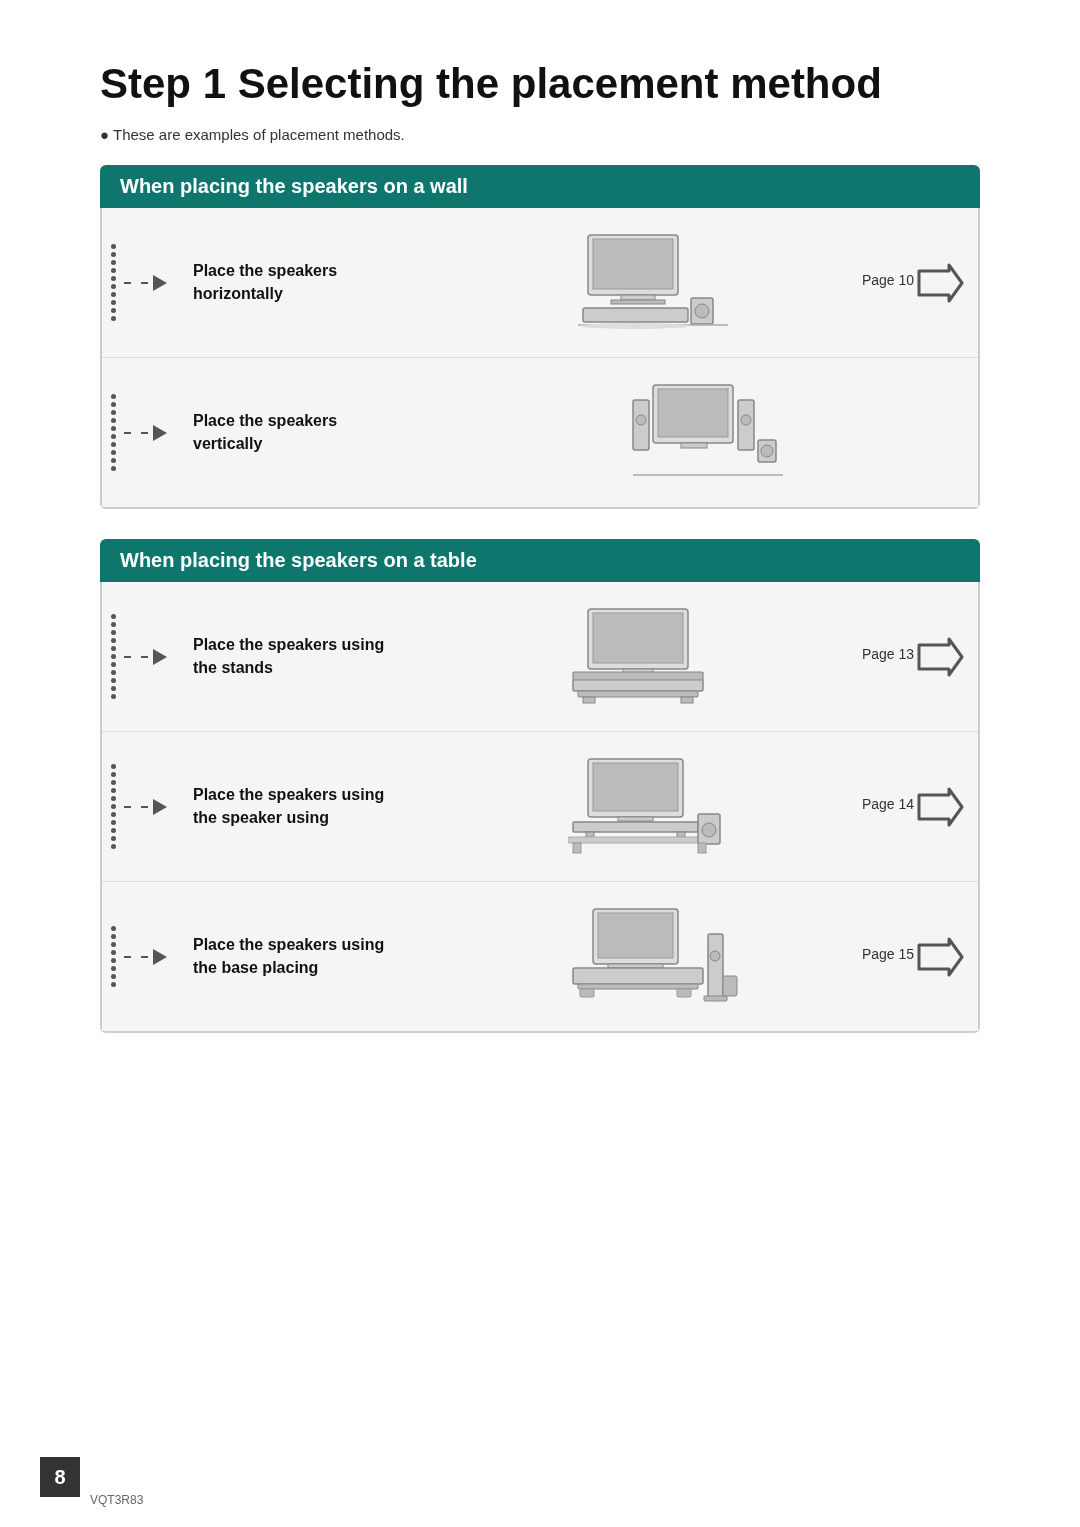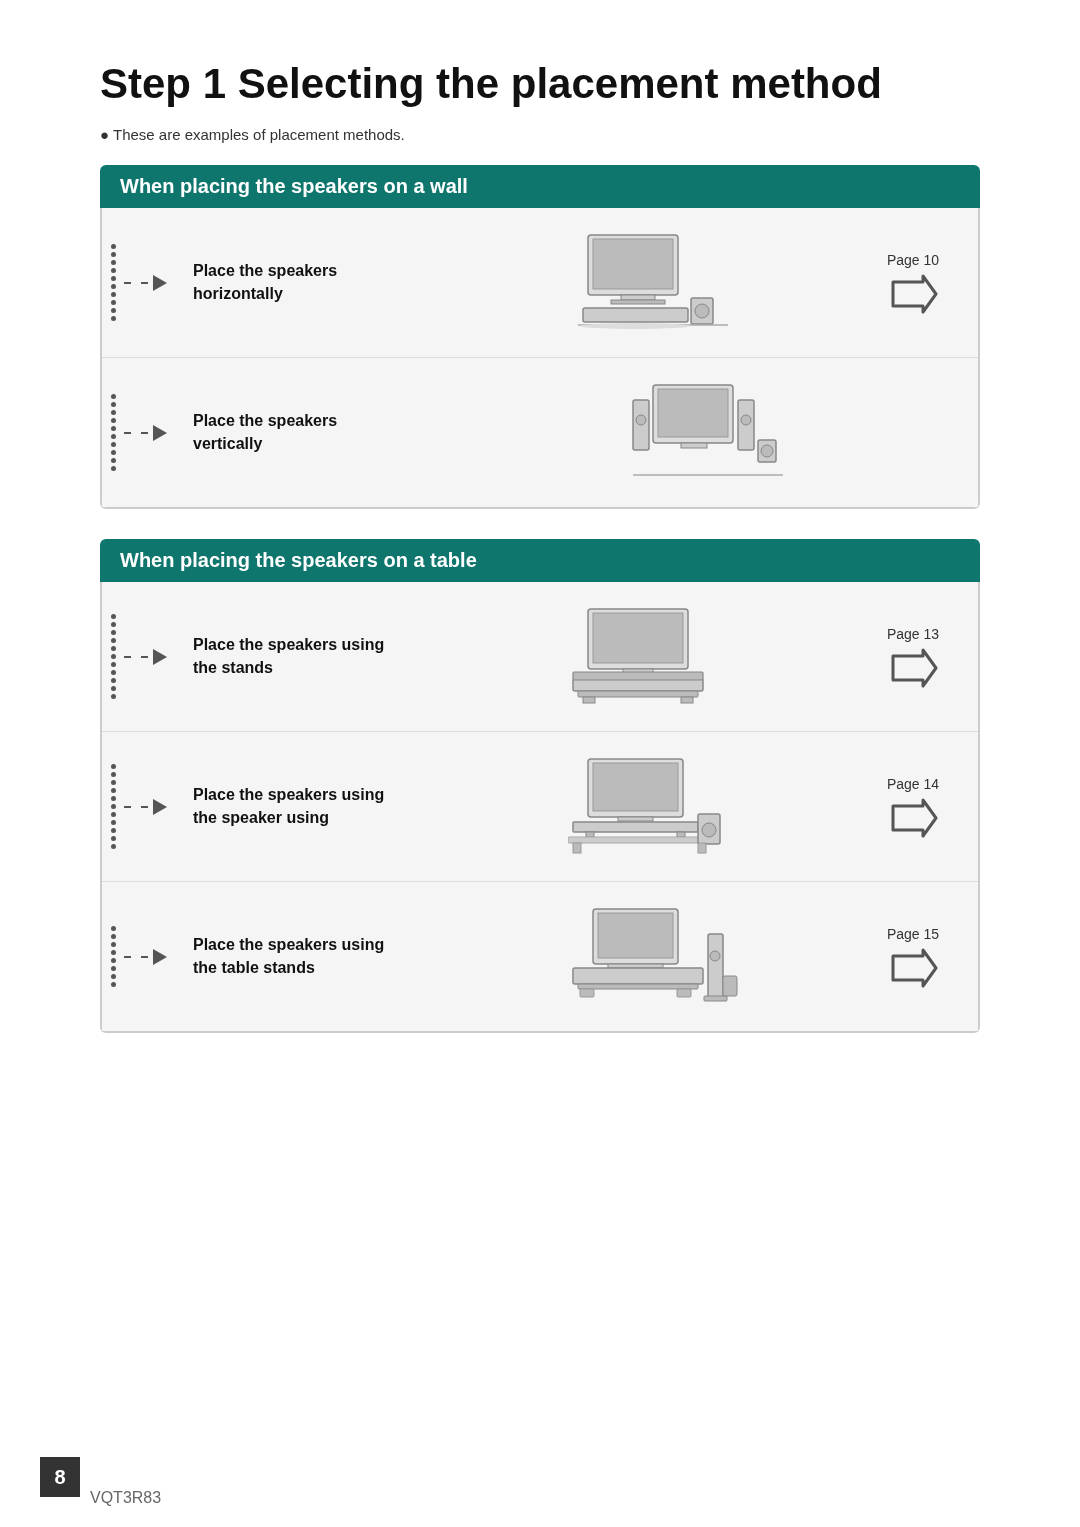--- a/index.html
+++ b/index.html
@@ -95,21 +95,21 @@
       flex: 1;
       display: flex;
       align-items: center;
       justify-content: center;
       min-height: 90px;
     }
 
     .page-ref-box {
       width: 110px;
       display: flex;
-      flex-direction: column;
+      flex-direction: row;
       align-items: center;
       justify-content: center;
       flex-shrink: 0;
     }
     .page-ref-text {
       font-size: 14px;
       color: #333;
       margin-bottom: 6px;
     }
 
@@ -132,21 +132,21 @@
       height: 40px;
       display: flex;
       align-items: center;
       justify-content: center;
     }
 
     .doc-code {
       position: absolute;
       bottom: 20px;
       left: 90px;
-      font-size: 16px;
+      font-size: 12px;
       color: #666;
       margin-top: 16px;
     }
 
     .dashed-left {
       display: flex;
       align-items: flex-start;
       gap: 0;
     }
 
@@ -404,21 +404,21 @@
       </div>
       <div style="display:flex;align-items:center;gap:3px;margin-right:10px;">
         <div class="dash-seg"></div>
           <div class="gap-seg"></div>
           <div class="dash-seg"></div>
         <div class="arrow-right-small"></div>
       </div>
       <div class="label-arrow-group" style="width:270px;">
         <div class="placement-label">
           <span>Place the speakers using</span><br>
-          <span>the table stands</span>
+          <span>the base placing</span>
         </div>
       </div>
       <div class="image-box">
         <svg width="170" height="105" viewBox="0 0 170 105" xmlns="http://www.w3.org/2000/svg">
 
           <rect x="25" y="5" width="85" height="55" rx="3" fill="#ddd" stroke="#888" stroke-width="1.5"></rect>
           <rect x="30" y="9" width="75" height="45" fill="#bbb" stroke="#999" stroke-width="1"></rect>
 
           <rect x="40" y="60" width="55" height="4" fill="#ccc" stroke="#888" stroke-width="1"></rect>
 

